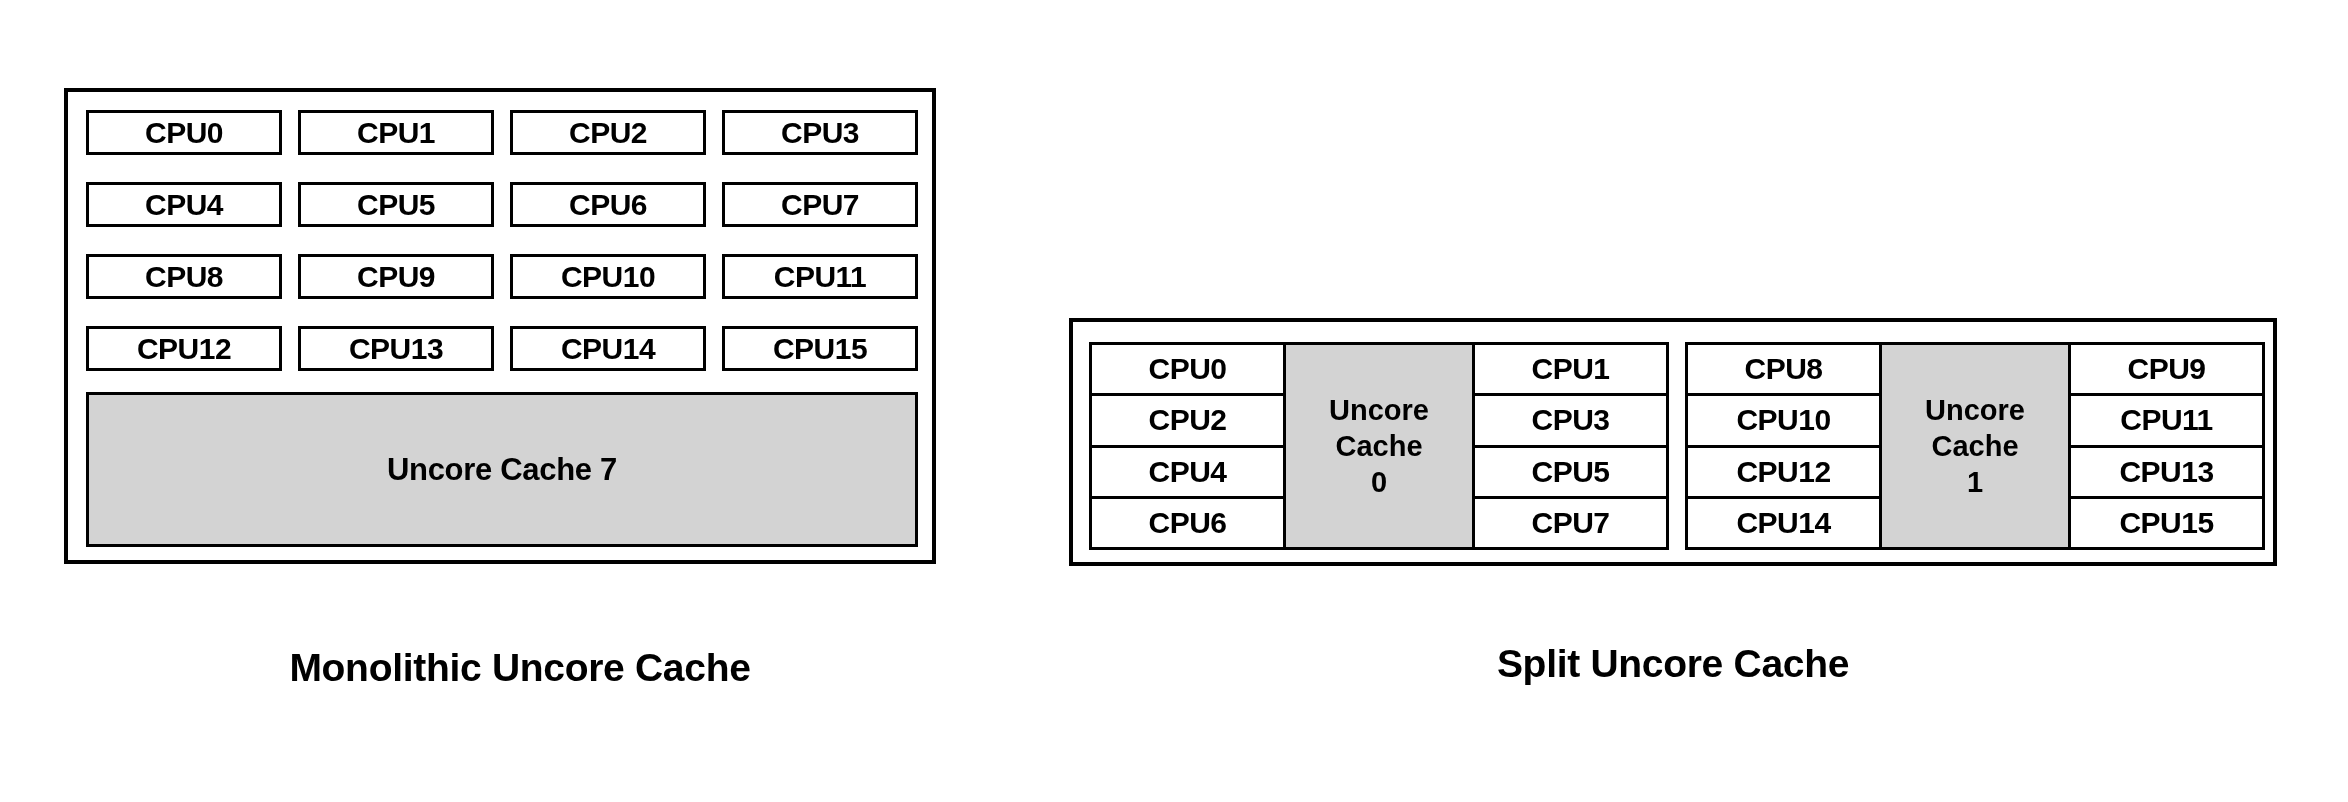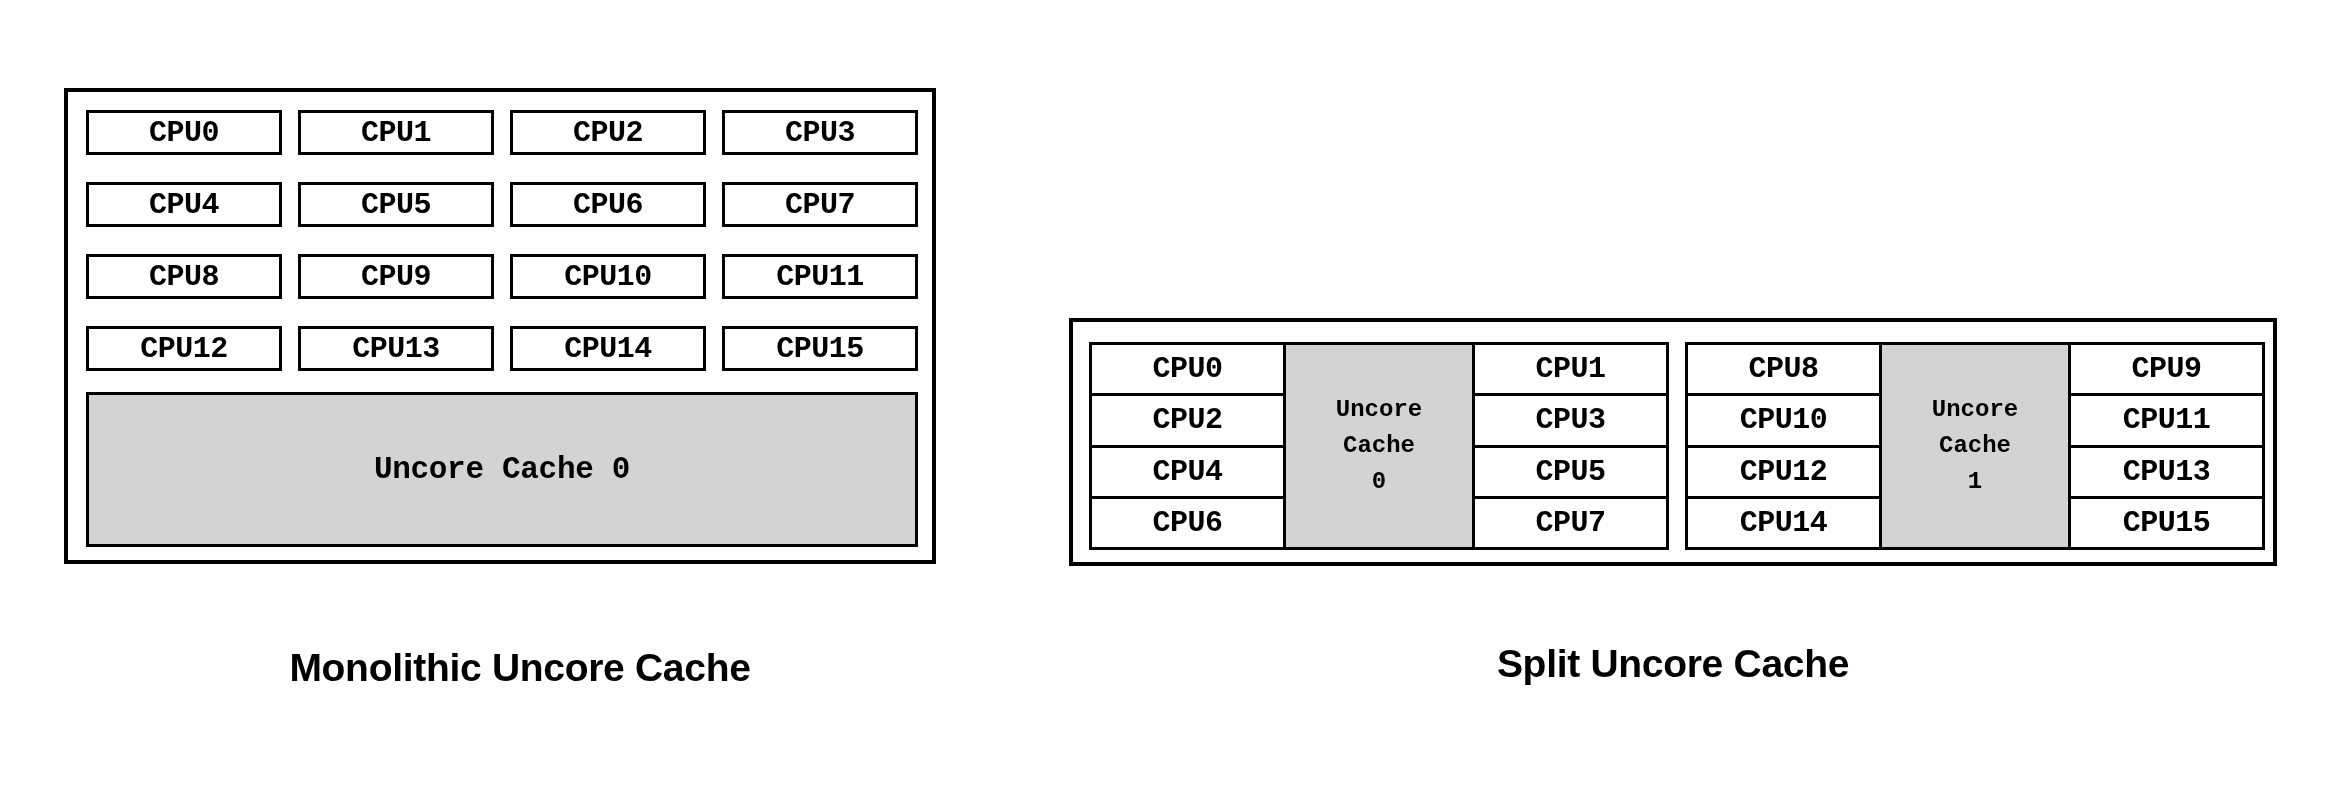--- a/index.html
+++ b/index.html
@@ -12,21 +12,20 @@
     height: 802px;
     position: relative;
     font-family: "Liberation Sans", sans-serif;
     overflow: hidden;
   }
   .figure-frame {
     position: absolute;
     box-sizing: border-box;
     border: 4px solid #000000;
     background: #ffffff;
-    font-family: Liberation Mono, monospace;
   }
   .caption {
     position: absolute;
     text-align: center;
     font-weight: bold;
     color: #000000;
     font-size: 39px;
     line-height: 44px;
     letter-spacing: -0.3px;
     white-space: nowrap;
@@ -138,21 +137,21 @@
     flex: 0 0 192px;
     box-sizing: border-box;
     border-left: 3px solid #000000;
     border-right: 3px solid #000000;
     background: #d3d3d3;
     display: flex;
     flex-direction: column;
     align-items: center;
     justify-content: center;
     font-weight: bold;
-    font-size: 24px;
+    font-size: 29px;
     line-height: 36px;
     color: #000000;
     text-align: center;
   }
   #split-caption {
     left: 1069px;
     top: 642px;
     width: 1208px;
   }
 </style>
@@ -173,21 +172,21 @@
     <div class="cpu-box">CPU8</div>
     <div class="cpu-box">CPU9</div>
     <div class="cpu-box">CPU10</div>
     <div class="cpu-box">CPU11</div>
     <div class="cpu-box">CPU12</div>
     <div class="cpu-box">CPU13</div>
     <div class="cpu-box">CPU14</div>
     <div class="cpu-box">CPU15</div>
   </div>
 
-  <div id="mono-cache">Uncore Cache 0</div>
+  <div id="mono-cache">Uncore Cache 7</div>
 </div>
 
 <div class="caption" id="monolithic-caption">Monolithic Uncore Cache</div>
 
 <div class="figure-frame" id="split-frame">
 
   <div class="split-inner">
 
     <div class="split-group">
       <div class="split-col">

